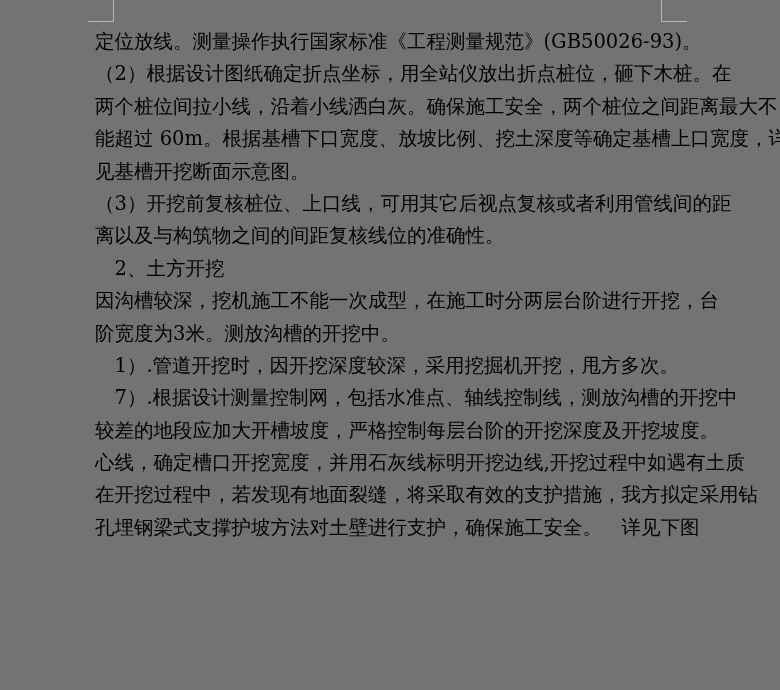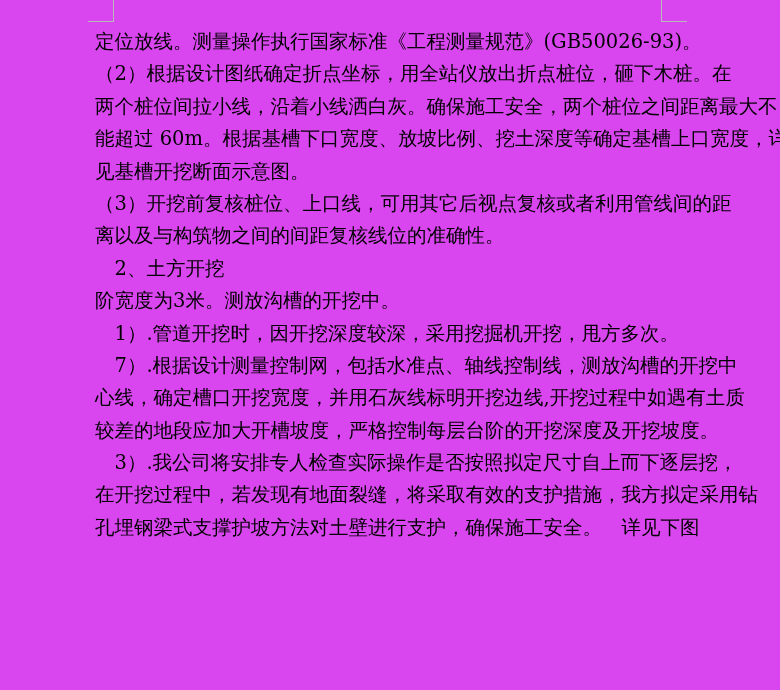--- a/index.html
+++ b/index.html
@@ -11,21 +11,21 @@
     width: 780px;
     height: 690px;
     overflow: hidden;
     font-family: "DejaVu Serif", "Liberation Serif", serif;
     -webkit-font-smoothing: none;
   }
   .page {
     position: relative;
     width: 780px;
     height: 690px;
-    background: #d946ef;
+    background: #737373;
   }
 
   
   .corner {
     position: absolute;
     width: 26px;
     height: 22px;
   }
   .corner .v {
     position: absolute;
@@ -84,23 +84,23 @@
 
   <div class="body-text">
     <div class="ln justify">定位放线。测量操作执行国家标准《工程测量规范》(GB50026-93)。</div>
     <div class="ln justify">（2）根据设计图纸确定折点坐标，用全站仪放出折点桩位，砸下木桩。在</div>
     <div class="ln justify">两个桩位间拉小线，沿着小线洒白灰。确保施工安全，两个桩位之间距离最大不</div>
     <div class="ln justify">能超过 60m。根据基槽下口宽度、放坡比例、挖土深度等确定基槽上口宽度，详</div>
     <div class="ln">见基槽开挖断面示意图。</div>
     <div class="ln justify">（3）开挖前复核桩位、上口线，可用其它后视点复核或者利用管线间的距</div>
     <div class="ln">离以及与构筑物之间的间距复核线位的准确性。</div>
     <div class="ln">　2、土方开挖</div>
+    <div class="ln justify">因沟槽较深，挖机施工不能一次成型，在施工时分两层台阶进行开挖，台</div>
     <div class="ln">阶宽度为3米。测放沟槽的开挖中。</div>
     <div class="ln">　1）.管道开挖时，因开挖深度较深，采用挖掘机开挖，甩方多次。</div>
     <div class="ln justify">　7）.根据设计测量控制网，包括水准点、轴线控制线，测放沟槽的开挖中</div>
+    <div class="ln">较差的地段应加大开槽坡度，严格控制每层台阶的开挖深度及开挖坡度。</div>
     <div class="ln justify">心线，确定槽口开挖宽度，并用石灰线标明开挖边线,开挖过程中如遇有土质</div>
-    <div class="ln">较差的地段应加大开槽坡度，严格控制每层台阶的开挖深度及开挖坡度。</div>
-    <div class="ln justify">　3）.我公司将安排专人检查实际操作是否按照拟定尺寸自上而下逐层挖，</div>
     <div class="ln justify">在开挖过程中，若发现有地面裂缝，将采取有效的支护措施，我方拟定采用钻</div>
     <div class="ln">孔埋钢梁式支撑护坡方法对土壁进行支护，确保施工安全。　详见下图</div>
   </div>
 
 </div>
 
 </body></html>

